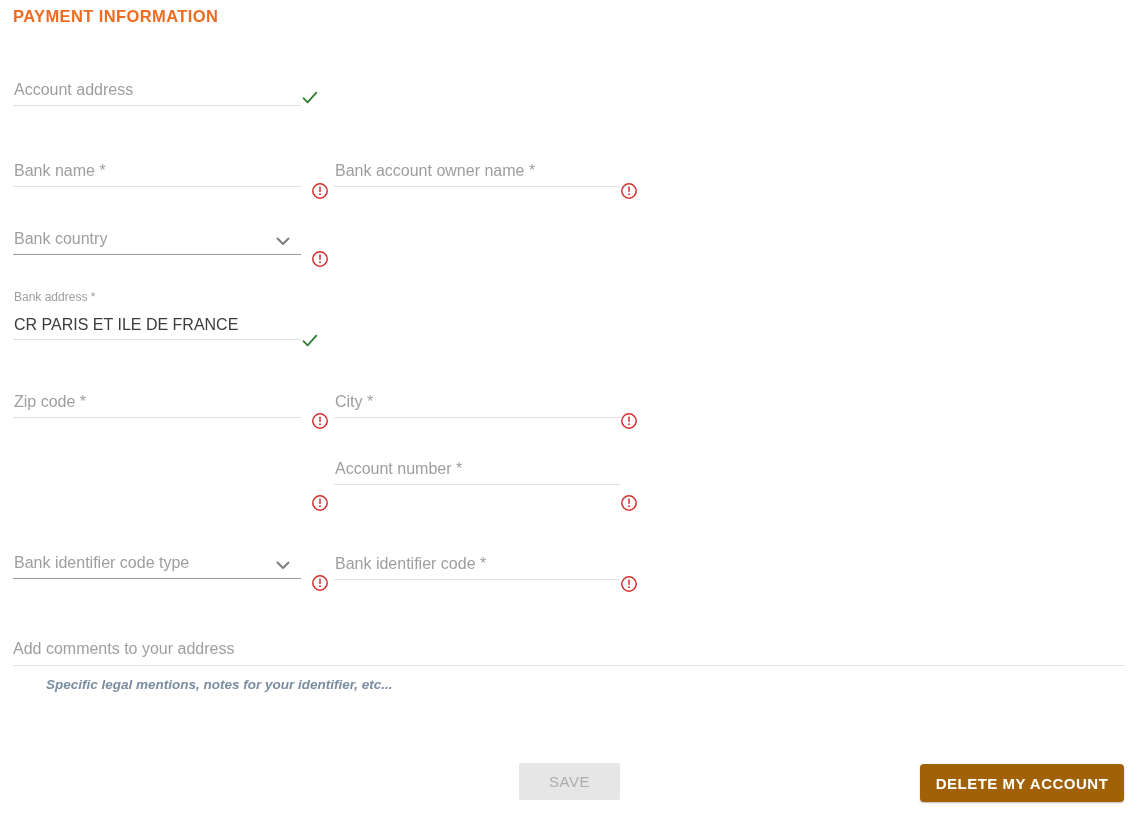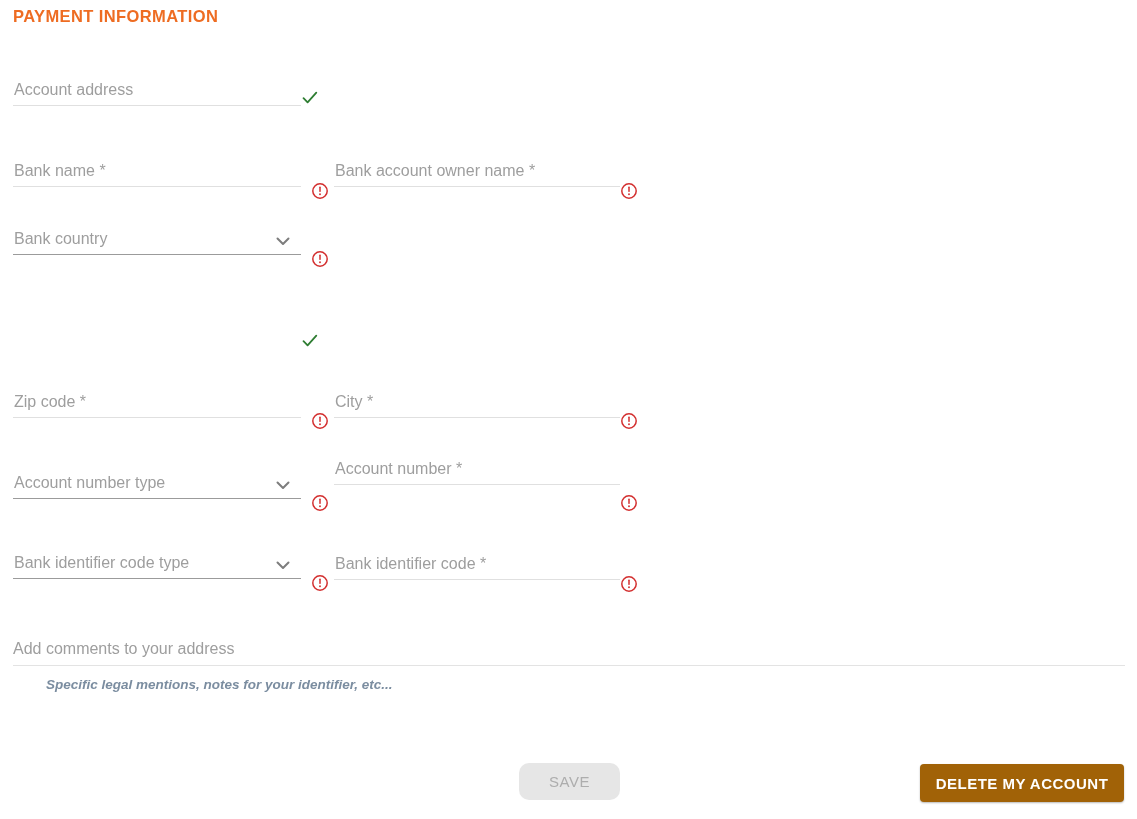--- a/index.html
+++ b/index.html
@@ -129,21 +129,21 @@
     letter-spacing: 0.5px;
     border: none;
     cursor: pointer;
     user-select: none;
   }
   .btn-save {
     background: #e6e6e6;
     color: #adadad;
     font-size: 15px;
     font-weight: normal;
-    border-radius: 10px;
+    border-radius: 2px;
     cursor: default;
   }
   .btn-delete {
     background: #a16207;
     color: #ffffff;
     font-size: 15px;
     font-weight: bold;
     border-radius: 4px;
     box-shadow: 0 1px 2px rgba(0,0,0,0.28);
     text-align: right;
@@ -204,20 +204,25 @@
     <div class="line"></div>
   </div>
   <div class="status-icon" style="left:311px; top:250px;">
     <svg width="18" height="18" viewBox="0 0 18 18">
       <circle cx="9" cy="9" r="7.2" fill="none" stroke="#d32f2f" stroke-width="1.5"></circle>
       <rect x="8.25" y="4.6" width="1.5" height="5.3" rx="0.6" fill="#d32f2f"></rect>
       <circle cx="9" cy="12.3" r="0.95" fill="#d32f2f"></circle>
     </svg>
   </div>
 
+  <div class="field" style="left:13px; top:288px; width:288px; height:52px;">
+    <div class="flabel small">Bank address *</div>
+    <div class="fvalue">CR PARIS ET ILE DE FRANCE</div>
+    <div class="line"></div>
+  </div>
   <div class="status-icon" style="left:301px; top:332px;">
     <svg width="18" height="18" viewBox="0 0 18 18">
       <path d="M2.5 9.2 L6.6 13.3 L15.3 3.6" fill="none" stroke="#2e7d32" stroke-width="1.8" stroke-linecap="round" stroke-linejoin="round"></path>
     </svg>
   </div>
 
   <div class="field" style="left:13px; top:388px; width:288px; height:30px;">
     <div class="flabel">Zip code *</div>
     <div class="fvalue"></div>
     <div class="line"></div>
@@ -236,61 +241,51 @@
     <div class="line"></div>
   </div>
   <div class="status-icon" style="left:620px; top:412px;">
     <svg width="18" height="18" viewBox="0 0 18 18">
       <circle cx="9" cy="9" r="7.2" fill="none" stroke="#d32f2f" stroke-width="1.5"></circle>
       <rect x="8.25" y="4.6" width="1.5" height="5.3" rx="0.6" fill="#d32f2f"></rect>
       <circle cx="9" cy="12.3" r="0.95" fill="#d32f2f"></circle>
     </svg>
   </div>
 
-  <div class="field select" style="left:13px; top:469px; width:288px; height:30px;">
-    <div class="flabel">Account number type</div>
+  <div class="status-icon" style="left:311px; top:494px;">
+    <svg width="18" height="18" viewBox="0 0 18 18">
+      <circle cx="9" cy="9" r="7.2" fill="none" stroke="#d32f2f" stroke-width="1.5"></circle>
+      <rect x="8.25" y="4.6" width="1.5" height="5.3" rx="0.6" fill="#d32f2f"></rect>
+      <circle cx="9" cy="12.3" r="0.95" fill="#d32f2f"></circle>
+    </svg>
+  </div>
+
+  <div class="field" style="left:334px; top:455px; width:286px; height:30px;">
+    <div class="flabel">Account number *</div>
+    <div class="fvalue"></div>
+    <div class="line"></div>
+  </div>
+  <div class="status-icon" style="left:620px; top:494px;">
+    <svg width="18" height="18" viewBox="0 0 18 18">
+      <circle cx="9" cy="9" r="7.2" fill="none" stroke="#d32f2f" stroke-width="1.5"></circle>
+      <rect x="8.25" y="4.6" width="1.5" height="5.3" rx="0.6" fill="#d32f2f"></rect>
+      <circle cx="9" cy="12.3" r="0.95" fill="#d32f2f"></circle>
+    </svg>
+  </div>
+
+  <div class="field select" style="left:13px; top:549px; width:288px; height:30px;">
+    <div class="flabel">Bank identifier code type</div>
     <div class="fvalue"></div>
     <div class="caret" style="right:8px; bottom:4px;">
       <svg width="20" height="20" viewBox="0 0 20 20">
         <path d="M4.5 7.5 L10 13 L15.5 7.5" fill="none" stroke="#7d7d7d" stroke-width="2" stroke-linecap="round" stroke-linejoin="round"></path>
       </svg>
     </div>
     <div class="line"></div>
   </div>
-  <div class="status-icon" style="left:311px; top:494px;">
-    <svg width="18" height="18" viewBox="0 0 18 18">
-      <circle cx="9" cy="9" r="7.2" fill="none" stroke="#d32f2f" stroke-width="1.5"></circle>
-      <rect x="8.25" y="4.6" width="1.5" height="5.3" rx="0.6" fill="#d32f2f"></rect>
-      <circle cx="9" cy="12.3" r="0.95" fill="#d32f2f"></circle>
-    </svg>
-  </div>
-
-  <div class="field" style="left:334px; top:455px; width:286px; height:30px;">
-    <div class="flabel">Account number *</div>
-    <div class="fvalue"></div>
-    <div class="line"></div>
-  </div>
-  <div class="status-icon" style="left:620px; top:494px;">
-    <svg width="18" height="18" viewBox="0 0 18 18">
-      <circle cx="9" cy="9" r="7.2" fill="none" stroke="#d32f2f" stroke-width="1.5"></circle>
-      <rect x="8.25" y="4.6" width="1.5" height="5.3" rx="0.6" fill="#d32f2f"></rect>
-      <circle cx="9" cy="12.3" r="0.95" fill="#d32f2f"></circle>
-    </svg>
-  </div>
-
-  <div class="field select" style="left:13px; top:549px; width:288px; height:30px;">
-    <div class="flabel">Bank identifier code type</div>
-    <div class="fvalue"></div>
-    <div class="caret" style="right:8px; bottom:4px;">
-      <svg width="20" height="20" viewBox="0 0 20 20">
-        <path d="M4.5 7.5 L10 13 L15.5 7.5" fill="none" stroke="#7d7d7d" stroke-width="2" stroke-linecap="round" stroke-linejoin="round"></path>
-      </svg>
-    </div>
-    <div class="line"></div>
-  </div>
   <div class="status-icon" style="left:311px; top:574px;">
     <svg width="18" height="18" viewBox="0 0 18 18">
       <circle cx="9" cy="9" r="7.2" fill="none" stroke="#d32f2f" stroke-width="1.5"></circle>
       <rect x="8.25" y="4.6" width="1.5" height="5.3" rx="0.6" fill="#d32f2f"></rect>
       <circle cx="9" cy="12.3" r="0.95" fill="#d32f2f"></circle>
     </svg>
   </div>
 
   <div class="field" style="left:334px; top:550px; width:286px; height:30px;">
     <div class="flabel">Bank identifier code *</div>

